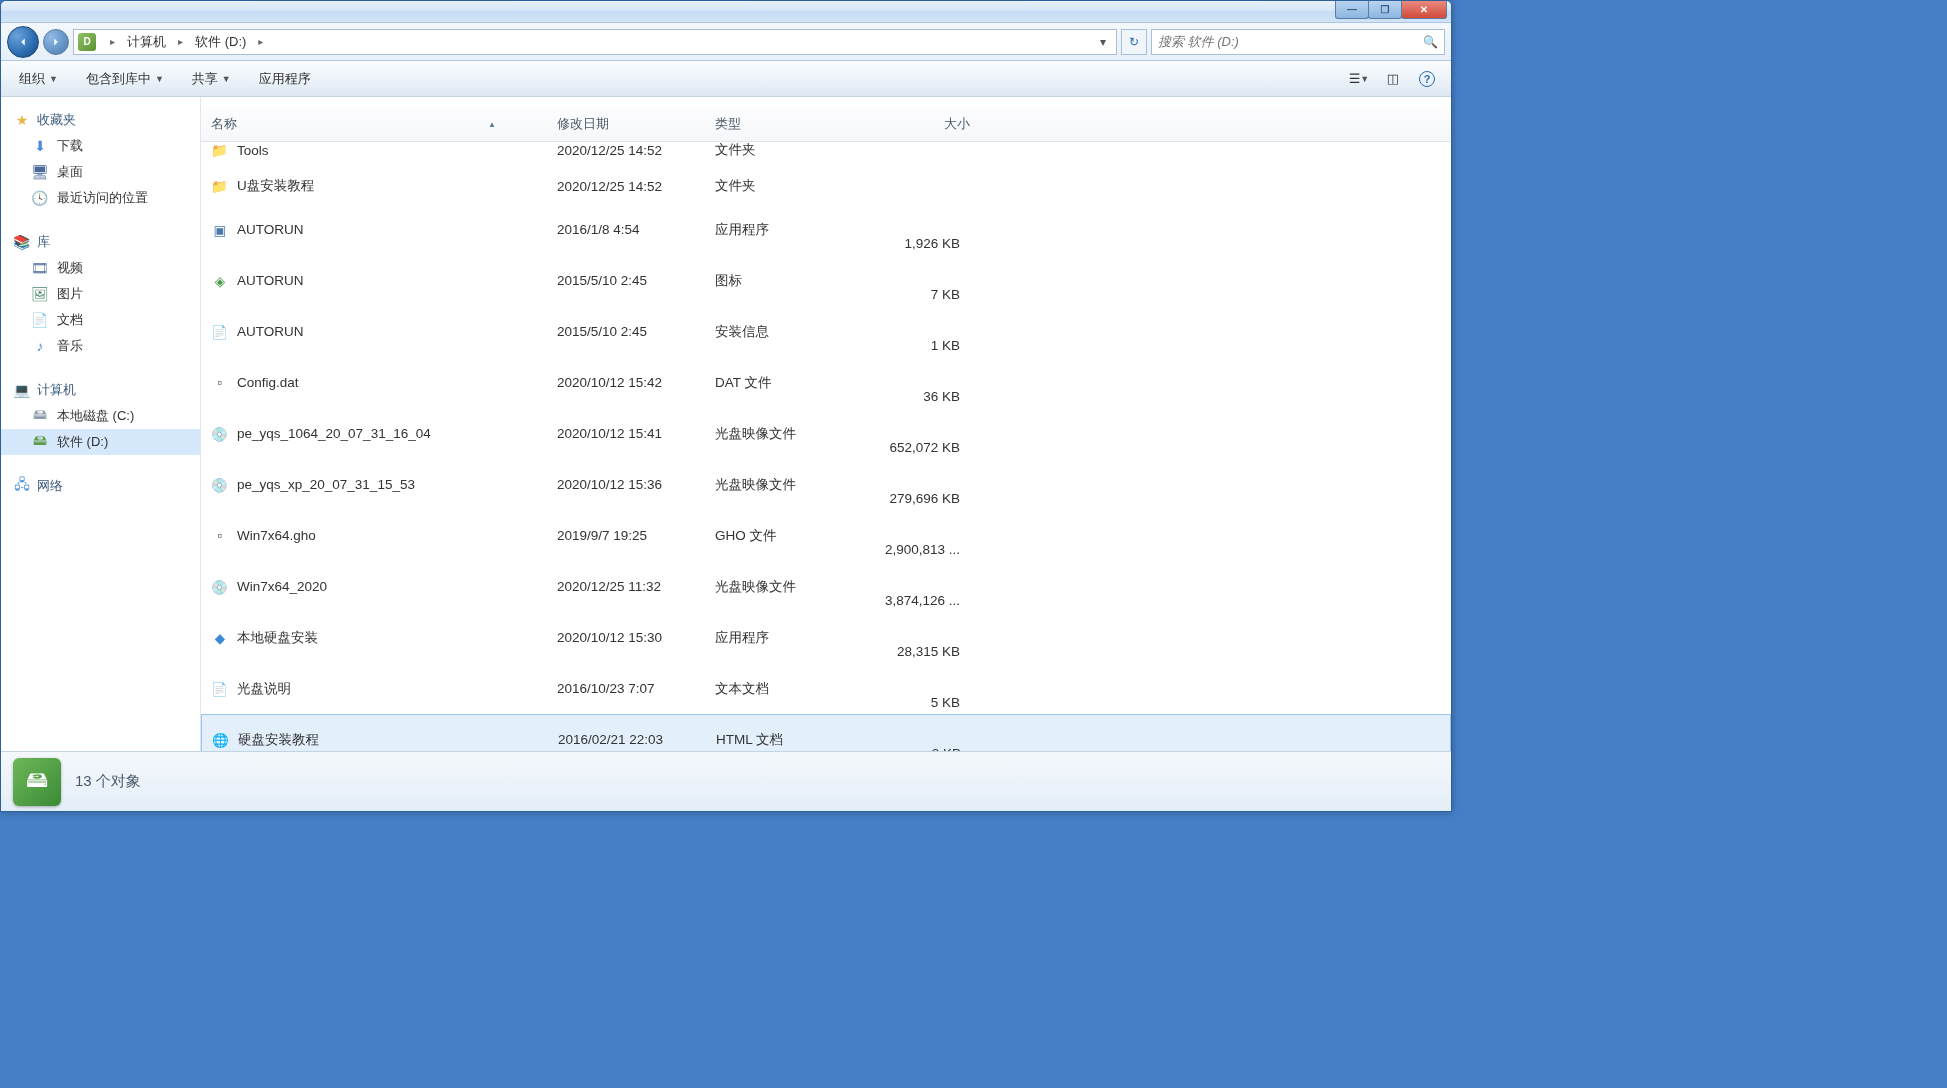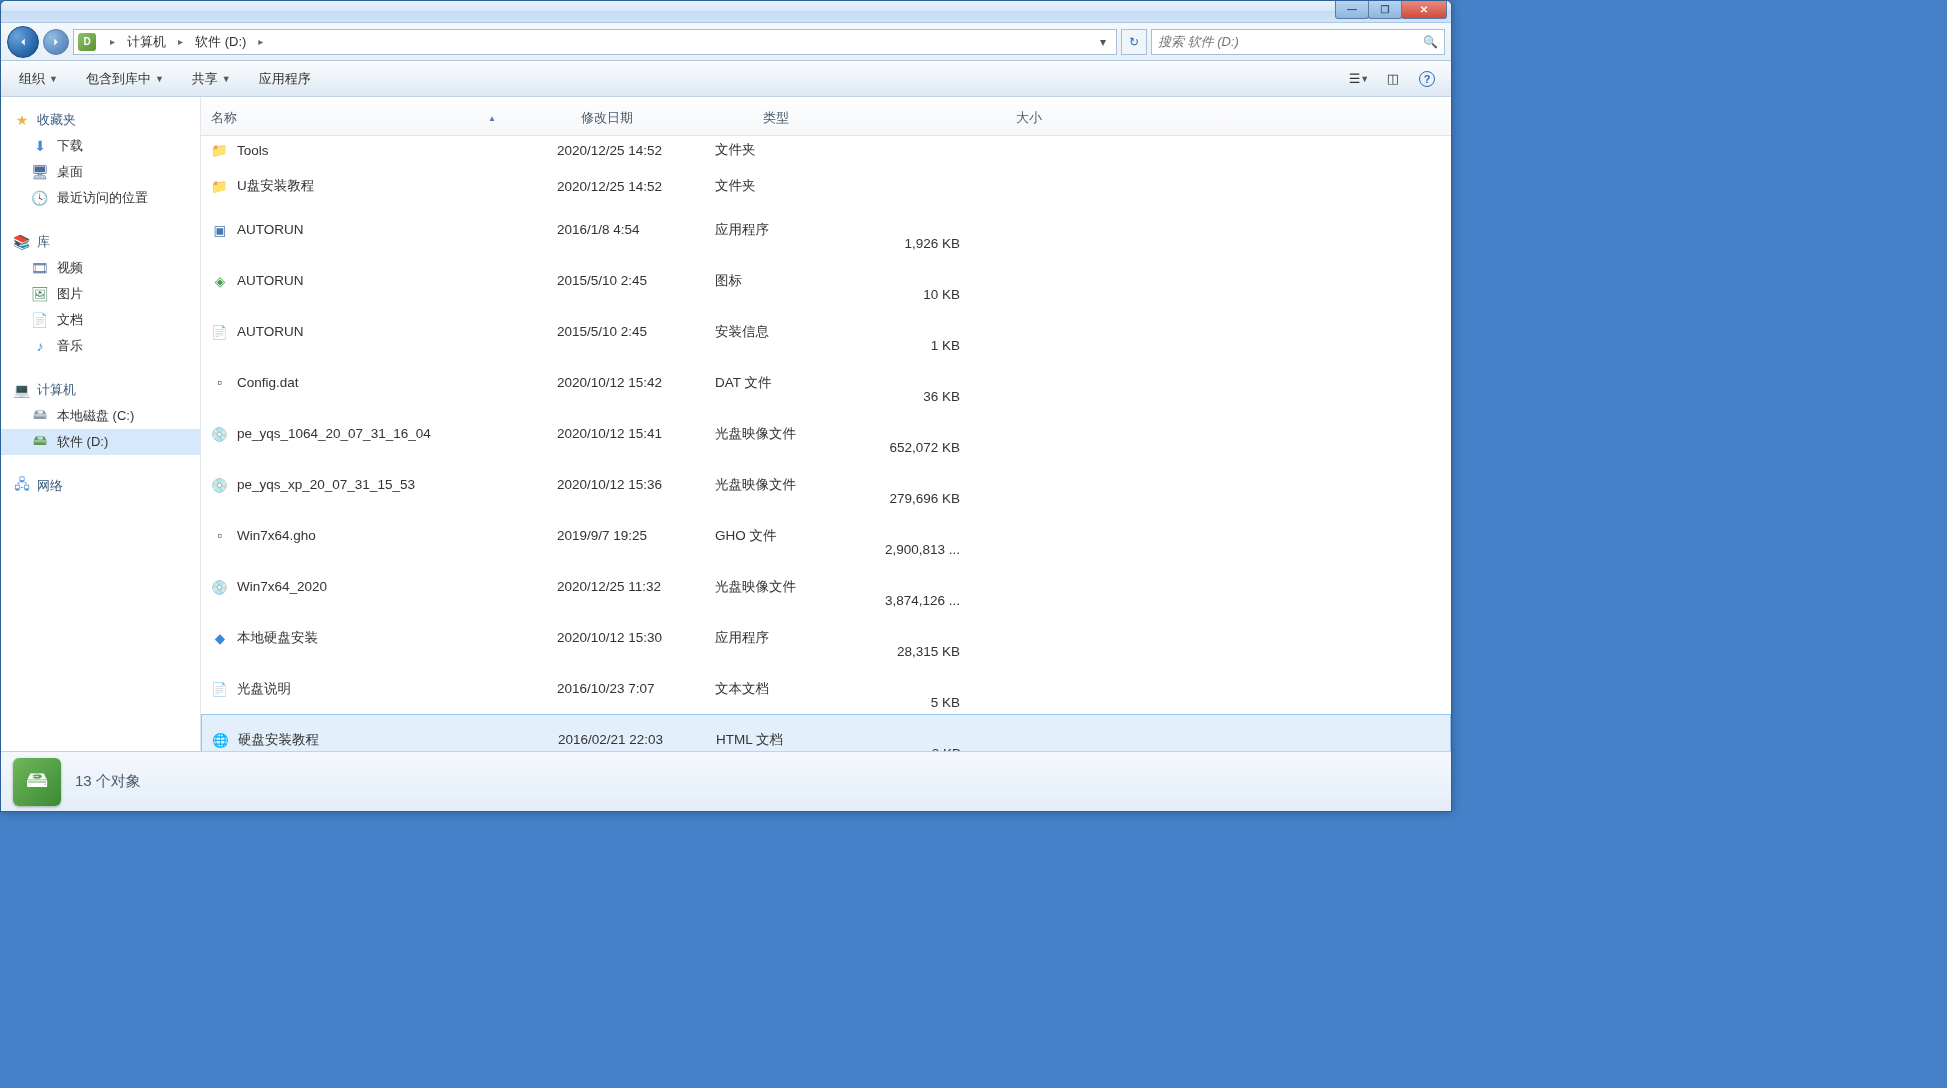--- a/index.html
+++ b/index.html
@@ -181,21 +181,21 @@
   overflow-y: auto;
   position: relative;
 }
 .col-head {
   display: flex;
   border-bottom: 1px solid #e0e4ea;
   font-size: 13px;
   color: #4a5a6a;
   padding: 6px 0;
   background: linear-gradient(to bottom, #fdfdfe, #f5f7fa);
-  position: sticky; top: 4px; gap: 24px;
+  position: sticky; top: 10px;
 }
 .col { padding: 2px 10px; border-right: 1px solid transparent; }
 .col.c-name { width: 346px; display:flex; align-items:center; gap:4px; }
 .col.c-date { width: 158px; }
 .col.c-type { width: 156px; }
 .col.c-size { width: 120px; text-align: right; }
 .sort-arrow { font-size: 8px; color: #5a7a9a; margin-left: auto; padding-right: 40px; }
 
 .file-row {
   display: flex;
@@ -421,21 +421,21 @@
             <div class="col c-type">应用程序</div>
             <div class="col c-size">1,926 KB</div>
           </div>
           <div class="file-row">
             <div class="col c-name">
               <span class="f-icon ic-ico">◈</span>
               <span>AUTORUN</span>
             </div>
             <div class="col c-date">2015/5/10 2:45</div>
             <div class="col c-type">图标</div>
-            <div class="col c-size">10 KB</div>
+            <div class="col c-size">7 KB</div>
           </div>
           <div class="file-row">
             <div class="col c-name">
               <span class="f-icon ic-txt">📄</span>
               <span>AUTORUN</span>
             </div>
             <div class="col c-date">2015/5/10 2:45</div>
             <div class="col c-type">安装信息</div>
             <div class="col c-size">1 KB</div>
           </div>

